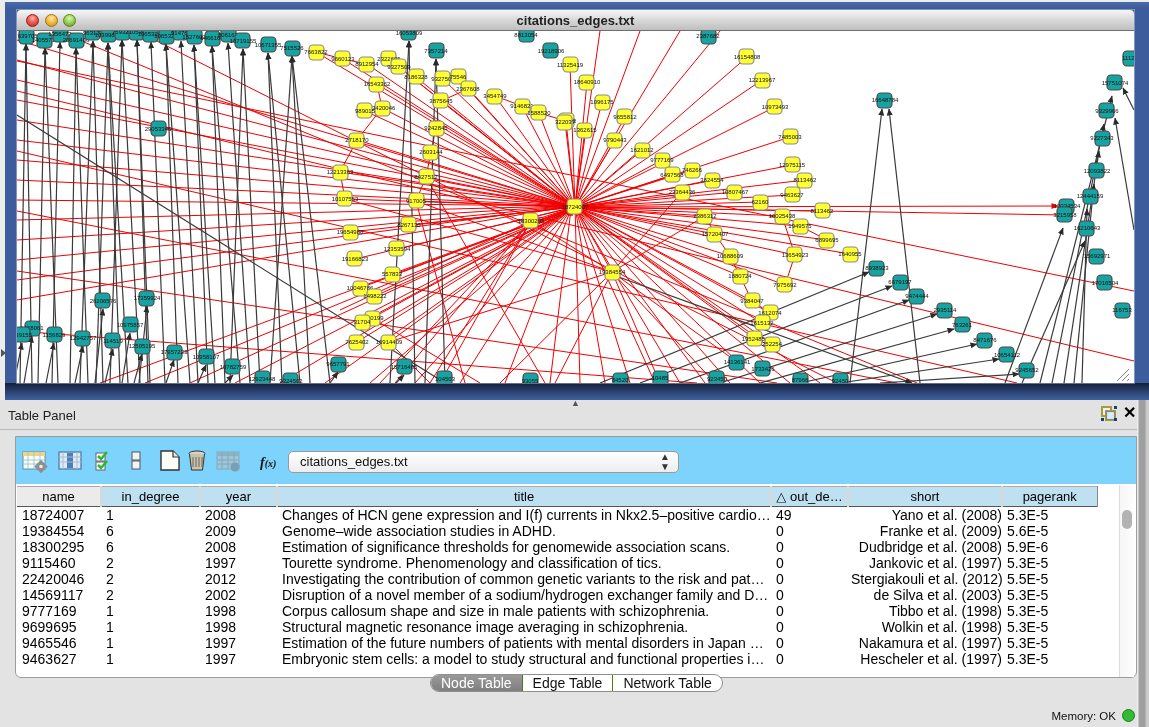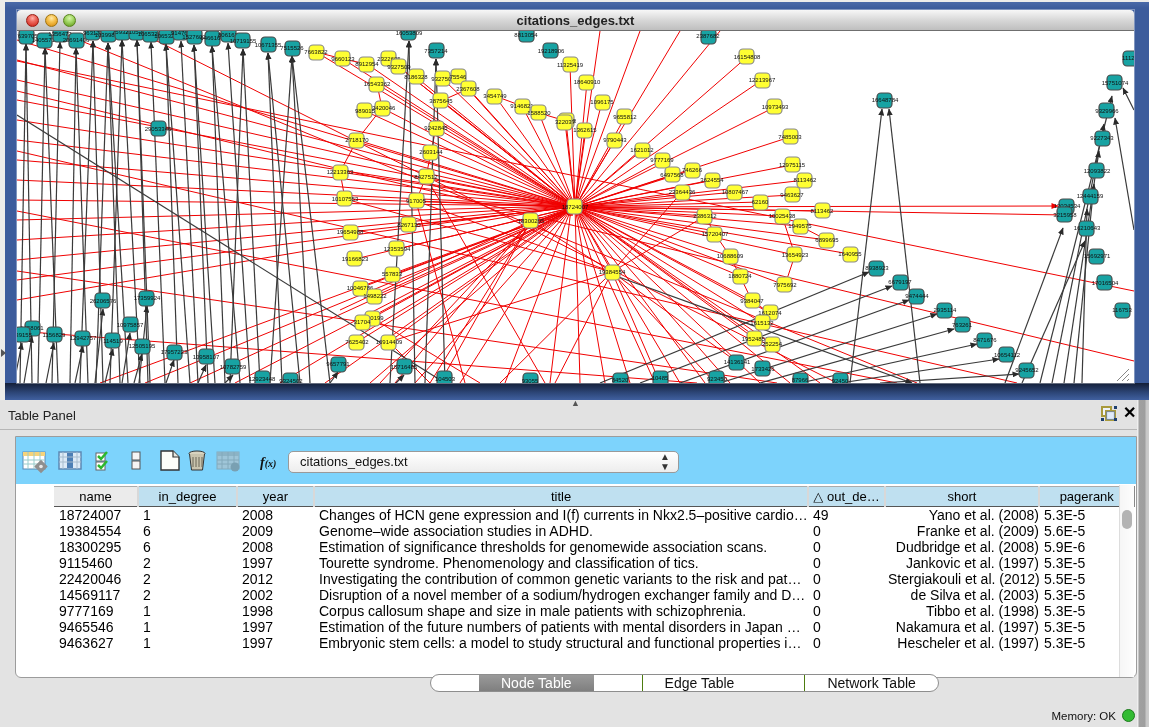--- a/index.html
+++ b/index.html
@@ -28,35 +28,35 @@
 #fico { position:absolute; left:1101px; top:4px; width:17px; height:17px; }
 #xico { position:absolute; left:1123px; top:2px; font-size:16px; font-weight:bold; color:#000; }
 #content { position:absolute; left:15px; top:36px; width:1122px; height:242px;
   background:#fff; border:1px solid #9c9c9c; border-radius:0 0 6px 6px; }
 #toolbar { position:absolute; left:0; top:0; width:1120px; height:47px; background:#7dd3fc; }
 #combo { position:absolute; left:272px; top:14px; width:391px; height:22px; border:1px solid #9a9a9a;
   border-radius:5px; background:linear-gradient(#ffffff,#ededed); font-size:13px; color:#111;
   line-height:20px; padding-left:11px; }
 #combo .ud { position:absolute; right:8px; top:0px; font-size:10px; color:#333; line-height:10px; }
 table { position:absolute; left:1px; top:49px; border-collapse:collapse; table-layout:fixed;
-  width:1080px; font-size:14px;margin-left:37px; }
+  width:1080px; font-size:14px; }
 th { height:20px;  background:#bfe0f0; font-weight:normal; font-size:13px;
   border-left:2px solid #d8d8d8; border-right:1px solid #888; border-top:1px solid #aaa; padding:0; }
 th.first { background:#ebebeb; border-left:none; }
 thead tr { border-bottom:1px solid #555; }
 td { height:16px; line-height:16px; padding:0 0 0 5px; white-space:nowrap; overflow:hidden; color:#000; }
 td.ell { text-overflow:ellipsis; }
 .c1 { width:84px; } .c2 { width:99px; } .c3 { width:77px; } .c4 { width:494px; }
 .c5 { width:77px; } .c6 { width:154px; } td.c6 { padding-left:3px;text-align:right; } .c7 { width:95px; }
 #vsb { position:absolute; right:2px; top:48px; width:15px; height:192px;
   background:linear-gradient(90deg,#f6f6f6,#fdfdfd); border-left:1px solid #ddd; }
 #vsb .th { position:absolute; left:2px; top:25px; width:10px; height:19px; border-radius:5px; background:#b3b3b3; }
 #tabs { position:absolute; left:430px; top:274px; height:18px; display:flex;
   border:1px solid #8e8e8e; border-radius:9px; overflow:hidden; background:#fff; font-size:14px; }
-#tabs div { padding:0 22px; line-height:17px; color:#111;margin-left:48px; }
+#tabs div { padding:0 10px; line-height:17px; color:#111; }
 #tabs div.sel { background:linear-gradient(#9a9a9a,#7f7f7f); color:#fff; }
 #tabs div + div { border-left:1px solid #4d7c0f; }
 #status { position:absolute; left:0; top:300px; width:1149px; height:27px; }
 #status .m { position:absolute; right:33px; top:10px; font-size:11.5px; color:#111; }
 #status .dot { position:absolute; right:14px; top:9px; width:13px; height:13px; border-radius:50%;
   background:#33bb33; border:1px solid #1d7a1d; }
 #redge { position:absolute; left:1137px; top:400px; width:12px; height:327px; background:linear-gradient(90deg,#f0f0f0 0px,#ececec 1px,#a0a0a0 2px,#9e9e9e 8px,#c6c6c6 9px,#cccccc 12px); }
 </style></head><body>
 <div id="desktop">
   <div id="topgray"></div>
@@ -740,20 +740,29 @@
 <tr>
               <td class="c1">9777169</td>
               <td class="c2">1</td>
               <td class="c3">1998</td>
               <td class="c4 ell">Corpus callosum shape and size in male patients with schizophrenia.</td>
               <td class="c5">0</td>
               <td class="c6">Tibbo et al. (1998)</td>
               <td class="c7">5.3E-5</td>
             </tr>
 <tr>
+              <td class="c1">9699695</td>
+              <td class="c2">1</td>
+              <td class="c3">1998</td>
+              <td class="c4 ell">Structural magnetic resonance image averaging in schizophrenia.</td>
+              <td class="c5">0</td>
+              <td class="c6">Wolkin et al. (1998)</td>
+              <td class="c7">5.3E-5</td>
+            </tr>
+<tr>
               <td class="c1">9465546</td>
               <td class="c2">1</td>
               <td class="c3">1997</td>
               <td class="c4 ell">Estimation of the future numbers of patients with mental disorders in Japan based on national statistics.</td>
               <td class="c5">0</td>
               <td class="c6">Nakamura et al. (1997)</td>
               <td class="c7">5.3E-5</td>
             </tr>
 <tr>
               <td class="c1">9463627</td>

